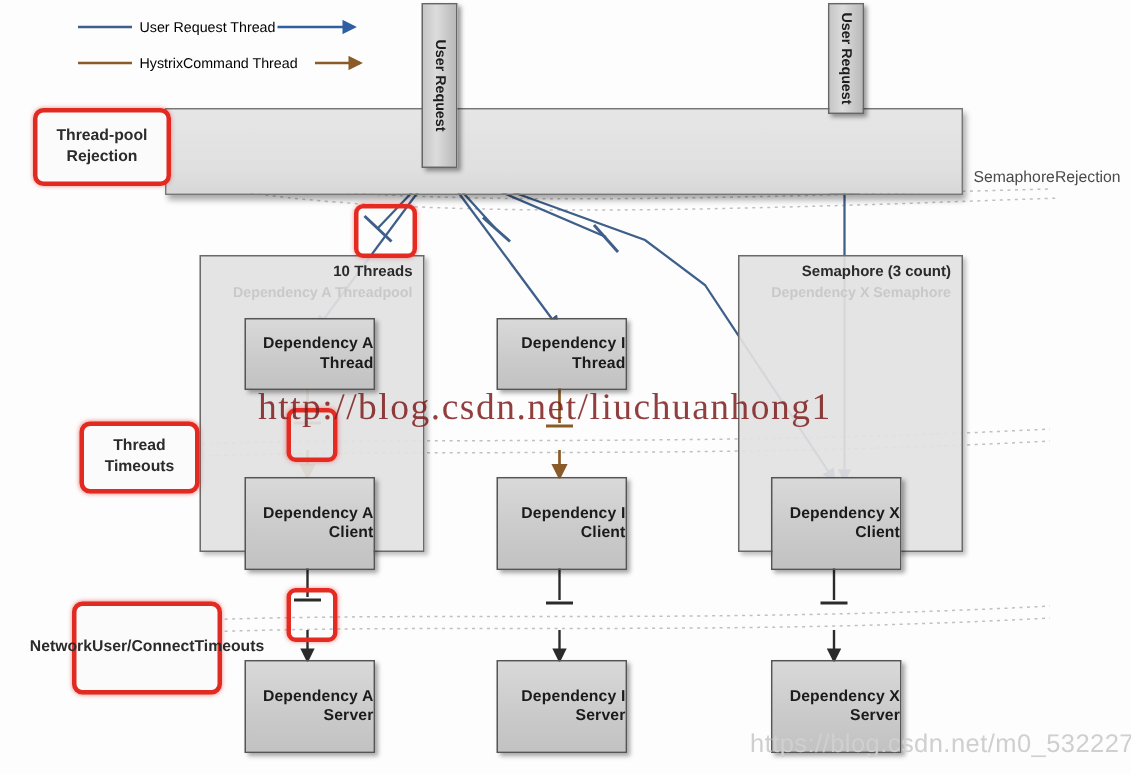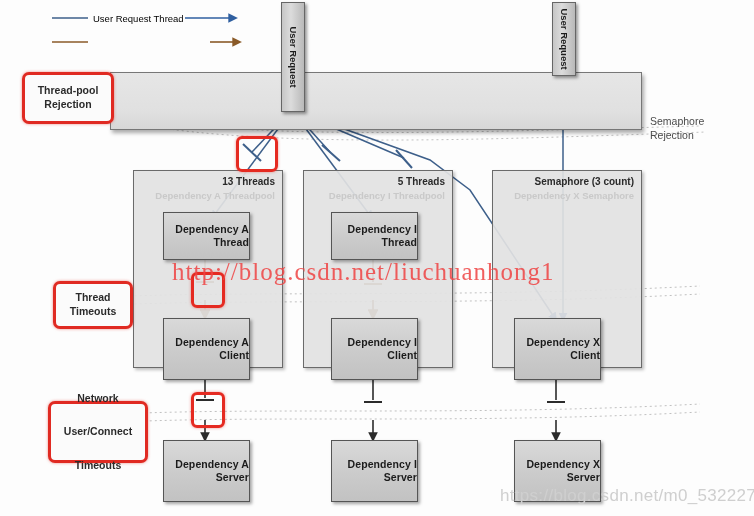--- a/index.html
+++ b/index.html
@@ -74,21 +74,21 @@
     position:absolute;border:3px solid #e52a21;border-radius:6px;
     box-shadow:0 0 3px rgba(229,42,33,.5);
     background:transparent;
   }
   .legend-row{position:absolute;height:14px;display:flex;align-items:center;}
   .legend-label{padding:0 5px;font-size:9.5px;white-space:nowrap;}
 
   
   .wm1{
     position:absolute;left:172px;top:258px;
-    font-family:"Liberation Serif",serif;font-size:25px;color:#ef4444;
+    font-family:"Liberation Serif",serif;font-size:25px;color:#7f1d1d;
     opacity:.85;white-space:nowrap;letter-spacing:1px;
   }
   .wm2{
     position:absolute;left:500px;top:486px;
     font-family:"Liberation Sans",sans-serif;font-size:17px;color:#cfcfcf;
     white-space:nowrap;letter-spacing:.3px;
   }
 </style>
 </head>
 <body>
@@ -167,39 +167,38 @@
       <path d="M 52 18 L 88 18" stroke="#3d5f8a" stroke-width="1.6"></path>
       <path d="M 185 18 L 236 18" stroke="#2f5fa0" stroke-width="1.6" marker-end="url(#blueArrow)"></path>
       <path d="M 52 42 L 88 42" stroke="#8a5a28" stroke-width="1.6"></path>
       <path d="M 210 42 L 240 42" stroke="#8a5a28" stroke-width="1.6" marker-end="url(#brownArrow)"></path>
     </g>
   </svg>
 
   <div class="legend-row" style="left:88px;top:11px;">
     <span class="legend-label">User Request Thread</span>
   </div>
+  <div class="legend-row" style="left:88px;top:35px;">
+    <span class="legend-label">HystrixCommand Thread</span>
+  </div>
 
   <div class="band" style="left:110px;top:72px;width:530px;height:56px;"></div>
 
   <div class="ur-bar" style="left:281px;top:2px;height:108px;">
     <span>User Request</span>
   </div>
   <div class="ur-bar" style="left:552px;top:2px;height:72px;">
     <span>User Request</span>
   </div>
 
   <div class="container-box" style="left:133px;top:170px;width:148px;height:196px;">
-    <div class="container-title">13 Threads</div>
+    <div class="container-title">10 Threads</div>
     <div class="container-sub">Dependency A Threadpool</div>
   </div>
 
-  <div class="container-box" style="left:303px;top:170px;width:148px;height:196px;">
-    <div class="container-title">5 Threads</div>
-    <div class="container-sub">Dependency I Threadpool</div>
-  </div>
 
   <div class="container-box" style="left:492px;top:170px;width:148px;height:196px;">
     <div class="container-title">Semaphore (3 count)</div>
     <div class="container-sub">Dependency X Semaphore</div>
   </div>
 
   <div class="node" style="left:163px;top:212px;width:85px;height:46px;flex-direction:column;">
     <span>Dependency A</span>
     <span>Thread</span>
   </div>
@@ -246,27 +245,27 @@
   <div class="anno boxed" style="left:22px;top:72px;width:86px;height:46px;flex-direction:column;">
     <span>Thread-pool</span>
     <span>Rejection</span>
   </div>
 
   <div class="anno boxed" style="left:53px;top:281px;width:74px;height:42px;flex-direction:column;">
     <span>Thread</span>
     <span>Timeouts</span>
   </div>
 
-  <div class="anno boxed" style="left:48px;top:401px;width:94px;height:56px;flex-direction:column;gap:20px;">
+  <div class="anno boxed" style="left:48px;top:401px;width:94px;height:56px;flex-direction:row;">
     <span>Network</span>
     <span>User/Connect</span>
     <span>Timeouts</span>
   </div>
 
-  <div class="anno plain" style="left:650px;top:112px;width:96px;height:34px;flex-direction:column;align-items:flex-start;">
+  <div class="anno plain" style="left:650px;top:112px;width:96px;height:34px;flex-direction:row;align-items:flex-start;">
     <span>Semaphore</span>
     <span>Rejection</span>
   </div>
 
   <div class="wm1">http://blog.csdn.net/liuchuanhong1</div>
   <div class="wm2">https://blog.csdn.net/m0_53222768</div>
 
 </div>
 
 </body></html>

